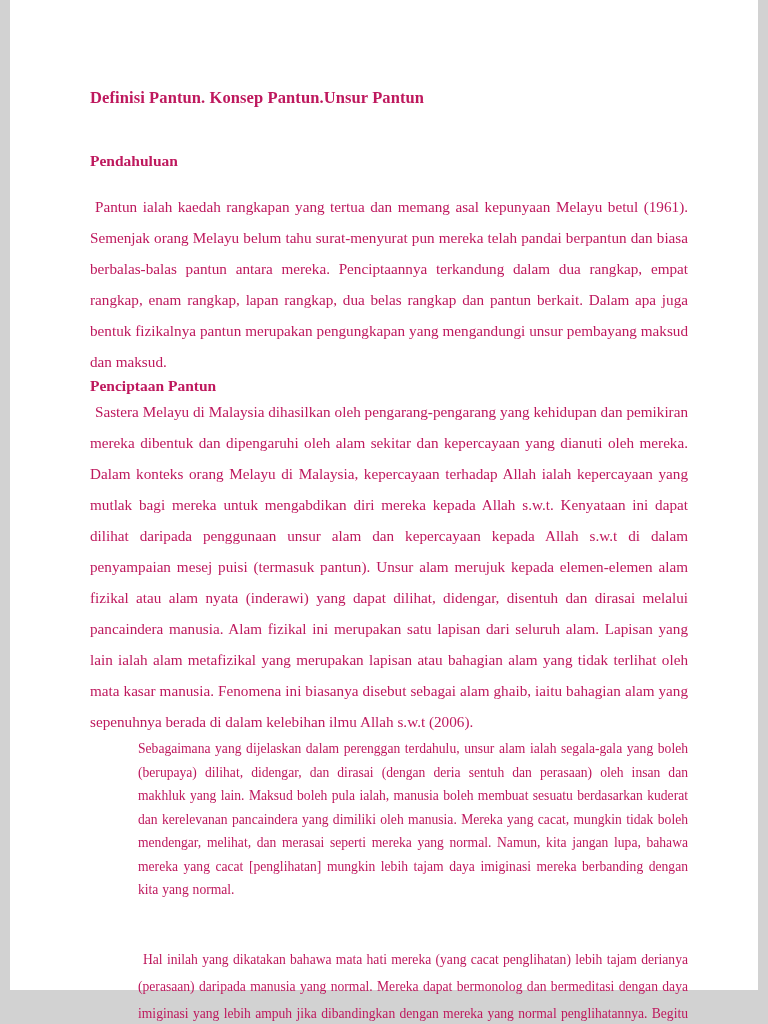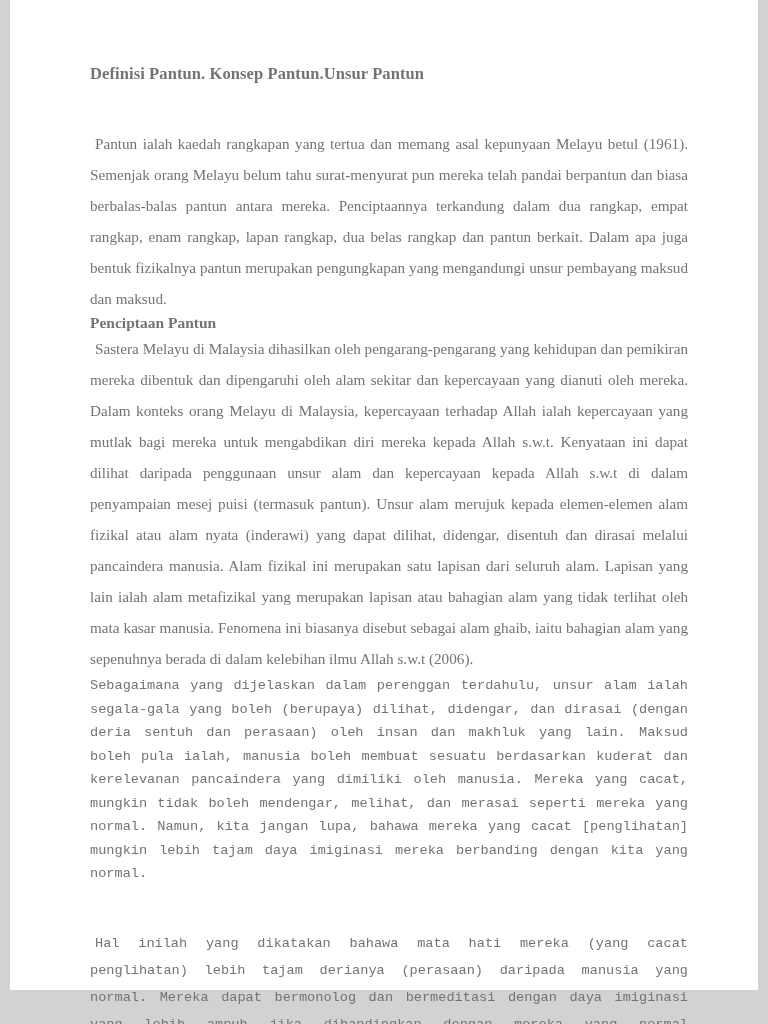--- a/index.html
+++ b/index.html
@@ -19,22 +19,22 @@
     inset: 0;
   }
   .page {
     position: absolute;
     left: 10px;
     right: 10px;
     top: 0;
     height: 990px;
     background: #ffffff;
     box-sizing: border-box;
-    padding: 64px 70px 0 80px;
-    color: #737373;
+    padding: 88px 70px 0 80px;
+    color: #be185d;
   }
   .doc-title {
     font-family: "Liberation Serif", serif;
     font-size: 16.5px;
     font-weight: bold;
     margin: 0 0 44px 0;
     letter-spacing: 0.1px;
   }
   .section-heading {
     font-family: "Liberation Serif", serif;
@@ -51,24 +51,25 @@
   p {
     margin: 0;
     text-align: justify;
   }
   .serif-para {
     font-family: "Liberation Serif", serif;
     font-size: 15.2px;
     line-height: 31px;
   }
   .antiqua-para {
-    font-family: Liberation Mono, monospace;
+    font-family: Liberation Serif, serif;
     font-size: 13.6px;
     line-height: 23.5px;
     word-spacing: 0.5px;
+    margin-left: 48px;
   }
   .antiqua-para.wide-lines {
     line-height: 27px;
   }
   .ind {
     text-indent: 5px;
   }
   .space-above-sm {
   }
   .space-above-lg {
@@ -76,20 +77,21 @@
   }
 </style>
 </head>
 <body>
 
 <div class="viewer">
   <div class="page">
 
     <h1 class="doc-title">Definisi Pantun. Konsep Pantun.Unsur Pantun</h1>
 
+    <h2 class="section-heading gap-below">Pendahuluan</h2>
 
     <p class="serif-para ind">Pantun ialah kaedah rangkapan yang tertua dan memang asal kepunyaan Melayu betul (1961).  Semenjak orang Melayu belum tahu surat-menyurat pun mereka telah pandai berpantun dan biasa berbalas-balas pantun  antara mereka.  Penciptaannya terkandung dalam dua rangkap, empat rangkap, enam rangkap, lapan rangkap, dua belas rangkap dan pantun berkait.  Dalam apa juga bentuk fizikalnya pantun merupakan pengungkapan yang mengandungi unsur pembayang maksud dan maksud.</p>
 
     <h2 class="section-heading tight-below space-above-sm">Penciptaan Pantun</h2>
 
     <p class="serif-para ind">Sastera Melayu di Malaysia dihasilkan oleh pengarang-pengarang yang kehidupan dan pemikiran mereka  dibentuk dan dipengaruhi oleh alam sekitar dan kepercayaan yang dianuti oleh mereka.  Dalam konteks orang Melayu di Malaysia,  kepercayaan terhadap Allah ialah kepercayaan yang mutlak bagi mereka untuk mengabdikan diri mereka kepada Allah s.w.t.  Kenyataan ini dapat dilihat daripada penggunaan unsur alam dan kepercayaan kepada Allah s.w.t di dalam penyampaian mesej puisi (termasuk pantun). Unsur alam merujuk kepada elemen-elemen alam fizikal atau  alam nyata (inderawi) yang dapat dilihat, didengar, disentuh dan dirasai melalui pancaindera manusia.  Alam fizikal ini merupakan satu lapisan dari seluruh alam.  Lapisan yang lain ialah alam metafizikal yang merupakan lapisan atau bahagian alam yang tidak terlihat oleh mata kasar manusia.  Fenomena ini biasanya disebut sebagai alam ghaib, iaitu bahagian alam yang sepenuhnya berada di dalam kelebihan ilmu Allah s.w.t (2006).</p>
 
 
     <p class="antiqua-para">Sebagaimana yang dijelaskan dalam perenggan terdahulu, unsur alam ialah segala-gala yang boleh (berupaya) dilihat, didengar, dan dirasai (dengan deria sentuh dan perasaan) oleh insan dan makhluk yang lain.  Maksud boleh pula ialah, manusia boleh membuat sesuatu berdasarkan kuderat dan kerelevanan pancaindera yang dimiliki oleh manusia.  Mereka yang cacat, mungkin tidak boleh mendengar, melihat, dan merasai seperti mereka yang normal.  Namun, kita jangan lupa, bahawa mereka yang cacat [penglihatan] mungkin lebih tajam daya imiginasi mereka berbanding dengan kita yang normal.</p>
 

